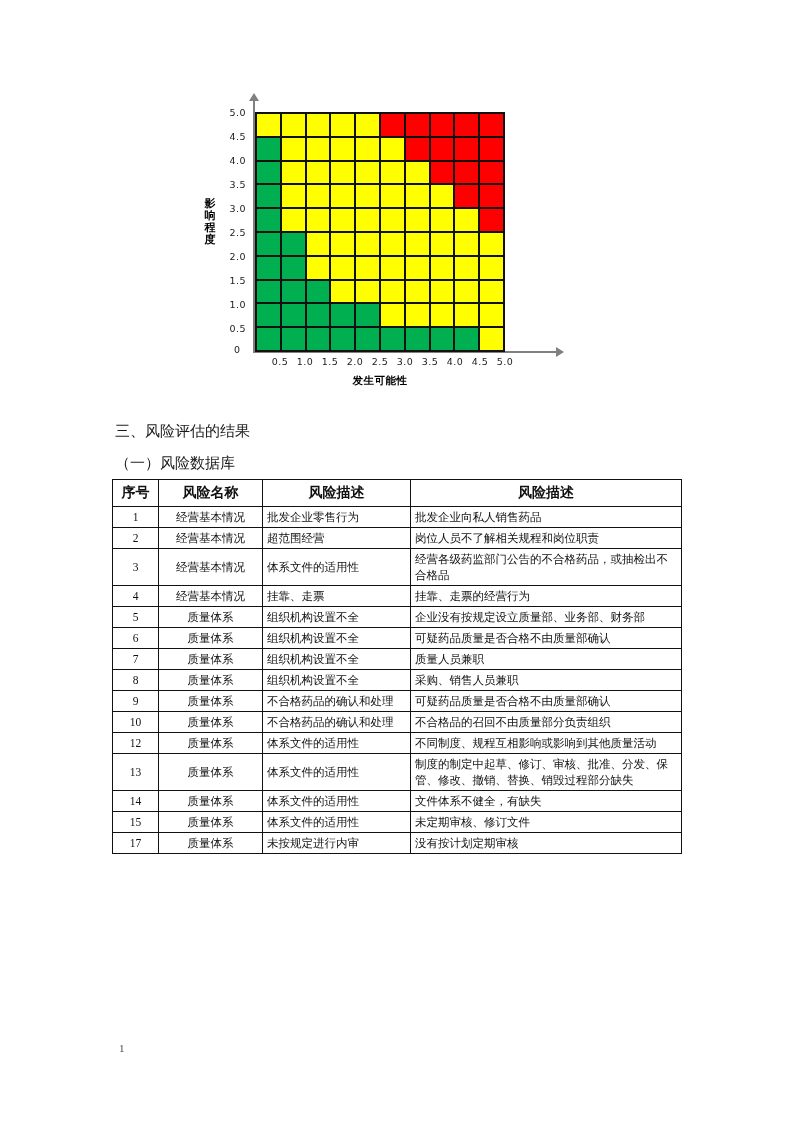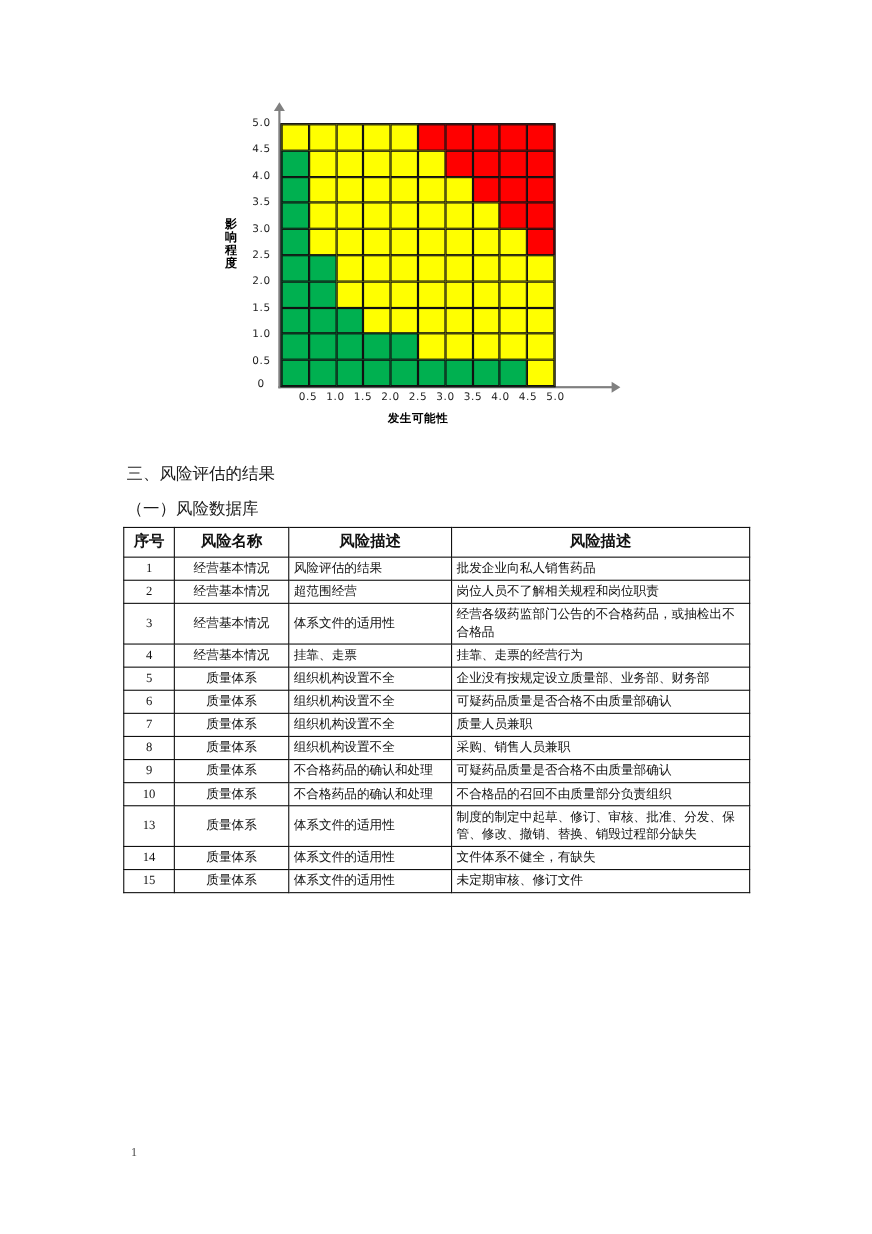--- a/index.html
+++ b/index.html
@@ -393,21 +393,21 @@
           <th>序号</th>
           <th>风险名称</th>
           <th>风险描述</th>
           <th>风险描述</th>
         </tr>
       </thead>
       <tbody id="table-body">
           <tr>
             <td class="cell-no">1</td>
             <td class="cell-cat">经营基本情况</td>
-            <td class="cell-name">风险评估的结果</td>
+            <td class="cell-name">批发企业零售行为</td>
             <td class="cell-desc">批发企业向私人销售药品</td>
           </tr>
           <tr>
             <td class="cell-no">2</td>
             <td class="cell-cat">经营基本情况</td>
             <td class="cell-name">超范围经营</td>
             <td class="cell-desc">岗位人员不了解相关规程和岗位职责</td>
           </tr>
           <tr>
             <td class="cell-no">3</td>
@@ -451,36 +451,48 @@
             <td class="cell-name">不合格药品的确认和处理</td>
             <td class="cell-desc">可疑药品质量是否合格不由质量部确认</td>
           </tr>
           <tr>
             <td class="cell-no">10</td>
             <td class="cell-cat">质量体系</td>
             <td class="cell-name">不合格药品的确认和处理</td>
             <td class="cell-desc">不合格品的召回不由质量部分负责组织</td>
           </tr>
           <tr>
+            <td class="cell-no">12</td>
+            <td class="cell-cat">质量体系</td>
+            <td class="cell-name">体系文件的适用性</td>
+            <td class="cell-desc">不同制度、规程互相影响或影响到其他质量活动</td>
+          </tr>
+          <tr>
             <td class="cell-no">13</td>
             <td class="cell-cat">质量体系</td>
             <td class="cell-name">体系文件的适用性</td>
             <td class="cell-desc">制度的制定中起草、修订、审核、批准、分发、保管、修改、撤销、替换、销毁过程部分缺失</td>
           </tr>
           <tr>
             <td class="cell-no">14</td>
             <td class="cell-cat">质量体系</td>
             <td class="cell-name">体系文件的适用性</td>
             <td class="cell-desc">文件体系不健全，有缺失</td>
           </tr>
           <tr>
             <td class="cell-no">15</td>
             <td class="cell-cat">质量体系</td>
             <td class="cell-name">体系文件的适用性</td>
             <td class="cell-desc">未定期审核、修订文件</td>
+          </tr>
+          <tr>
+            <td class="cell-no">17</td>
+            <td class="cell-cat">质量体系</td>
+            <td class="cell-name">未按规定进行内审</td>
+            <td class="cell-desc">没有按计划定期审核</td>
           </tr>
         </tbody>
     </table>
   </div>
 
   <div class="page-number">1</div>
 
 </div>
 
 </body></html>

